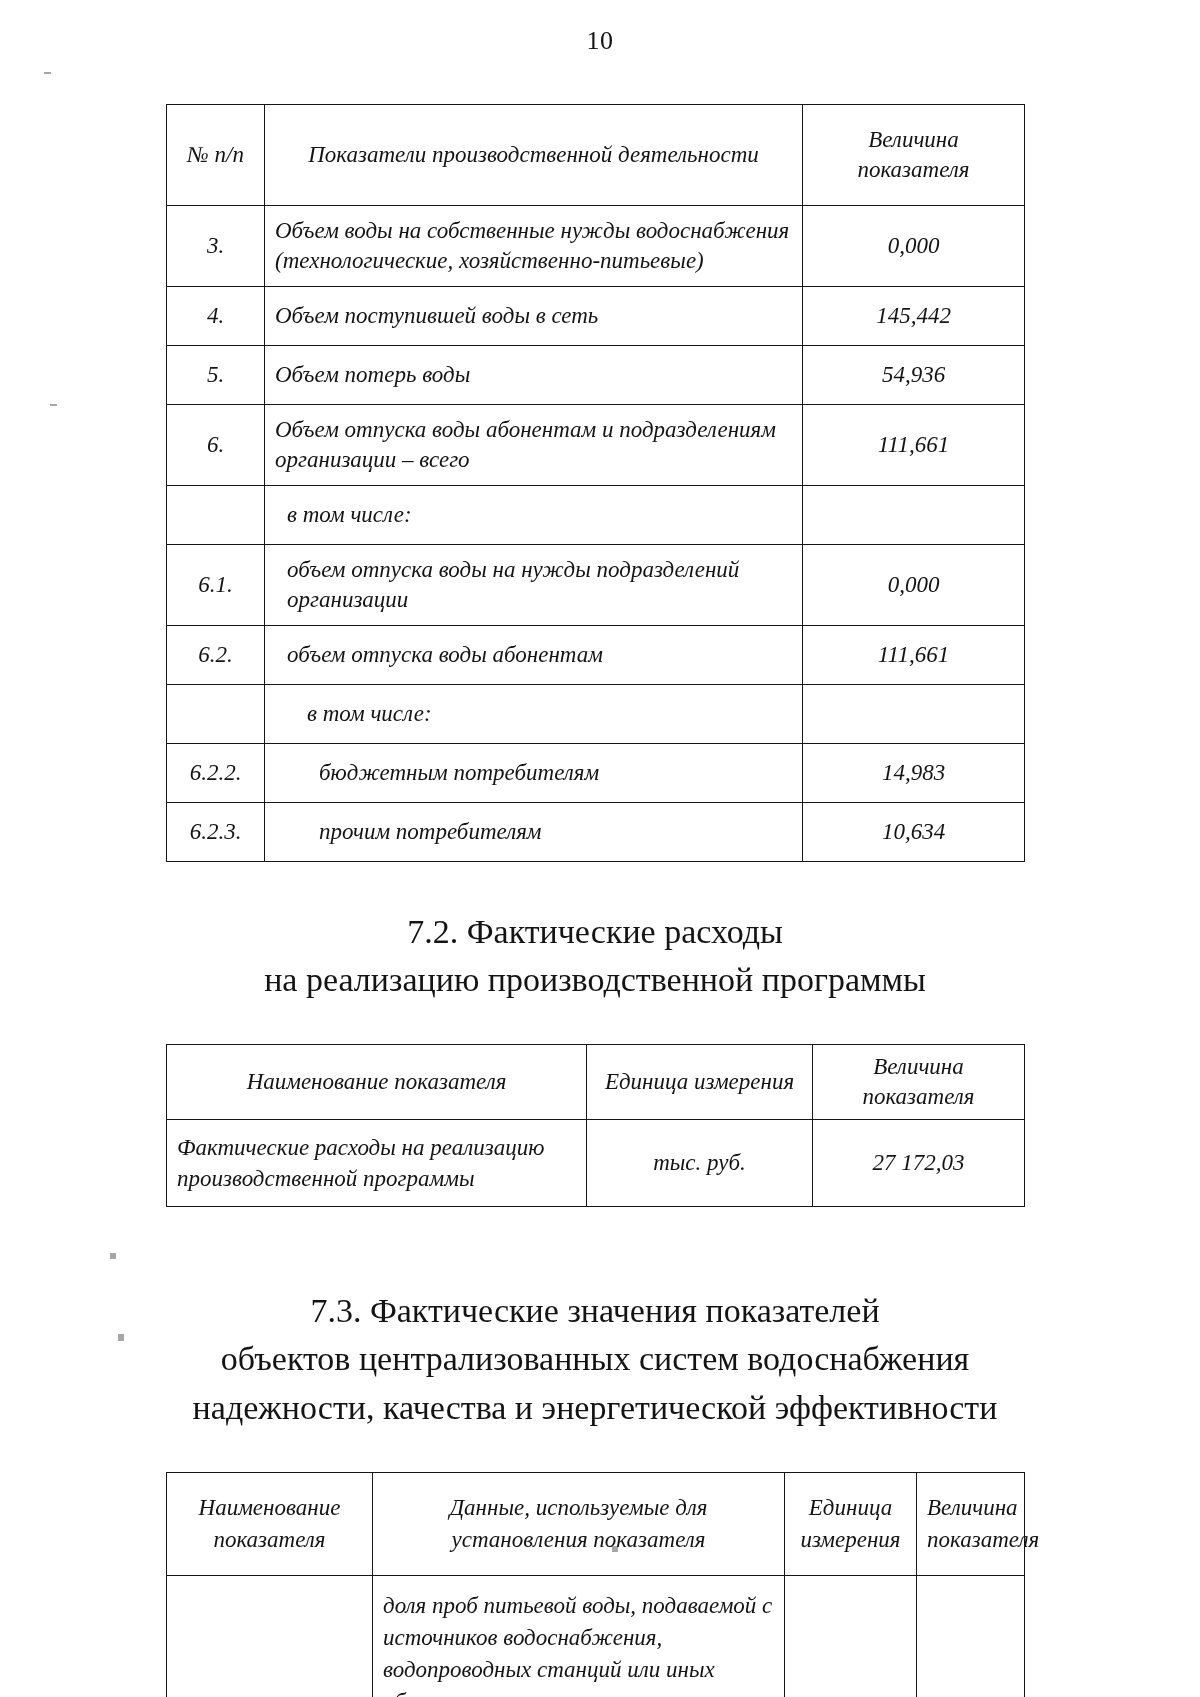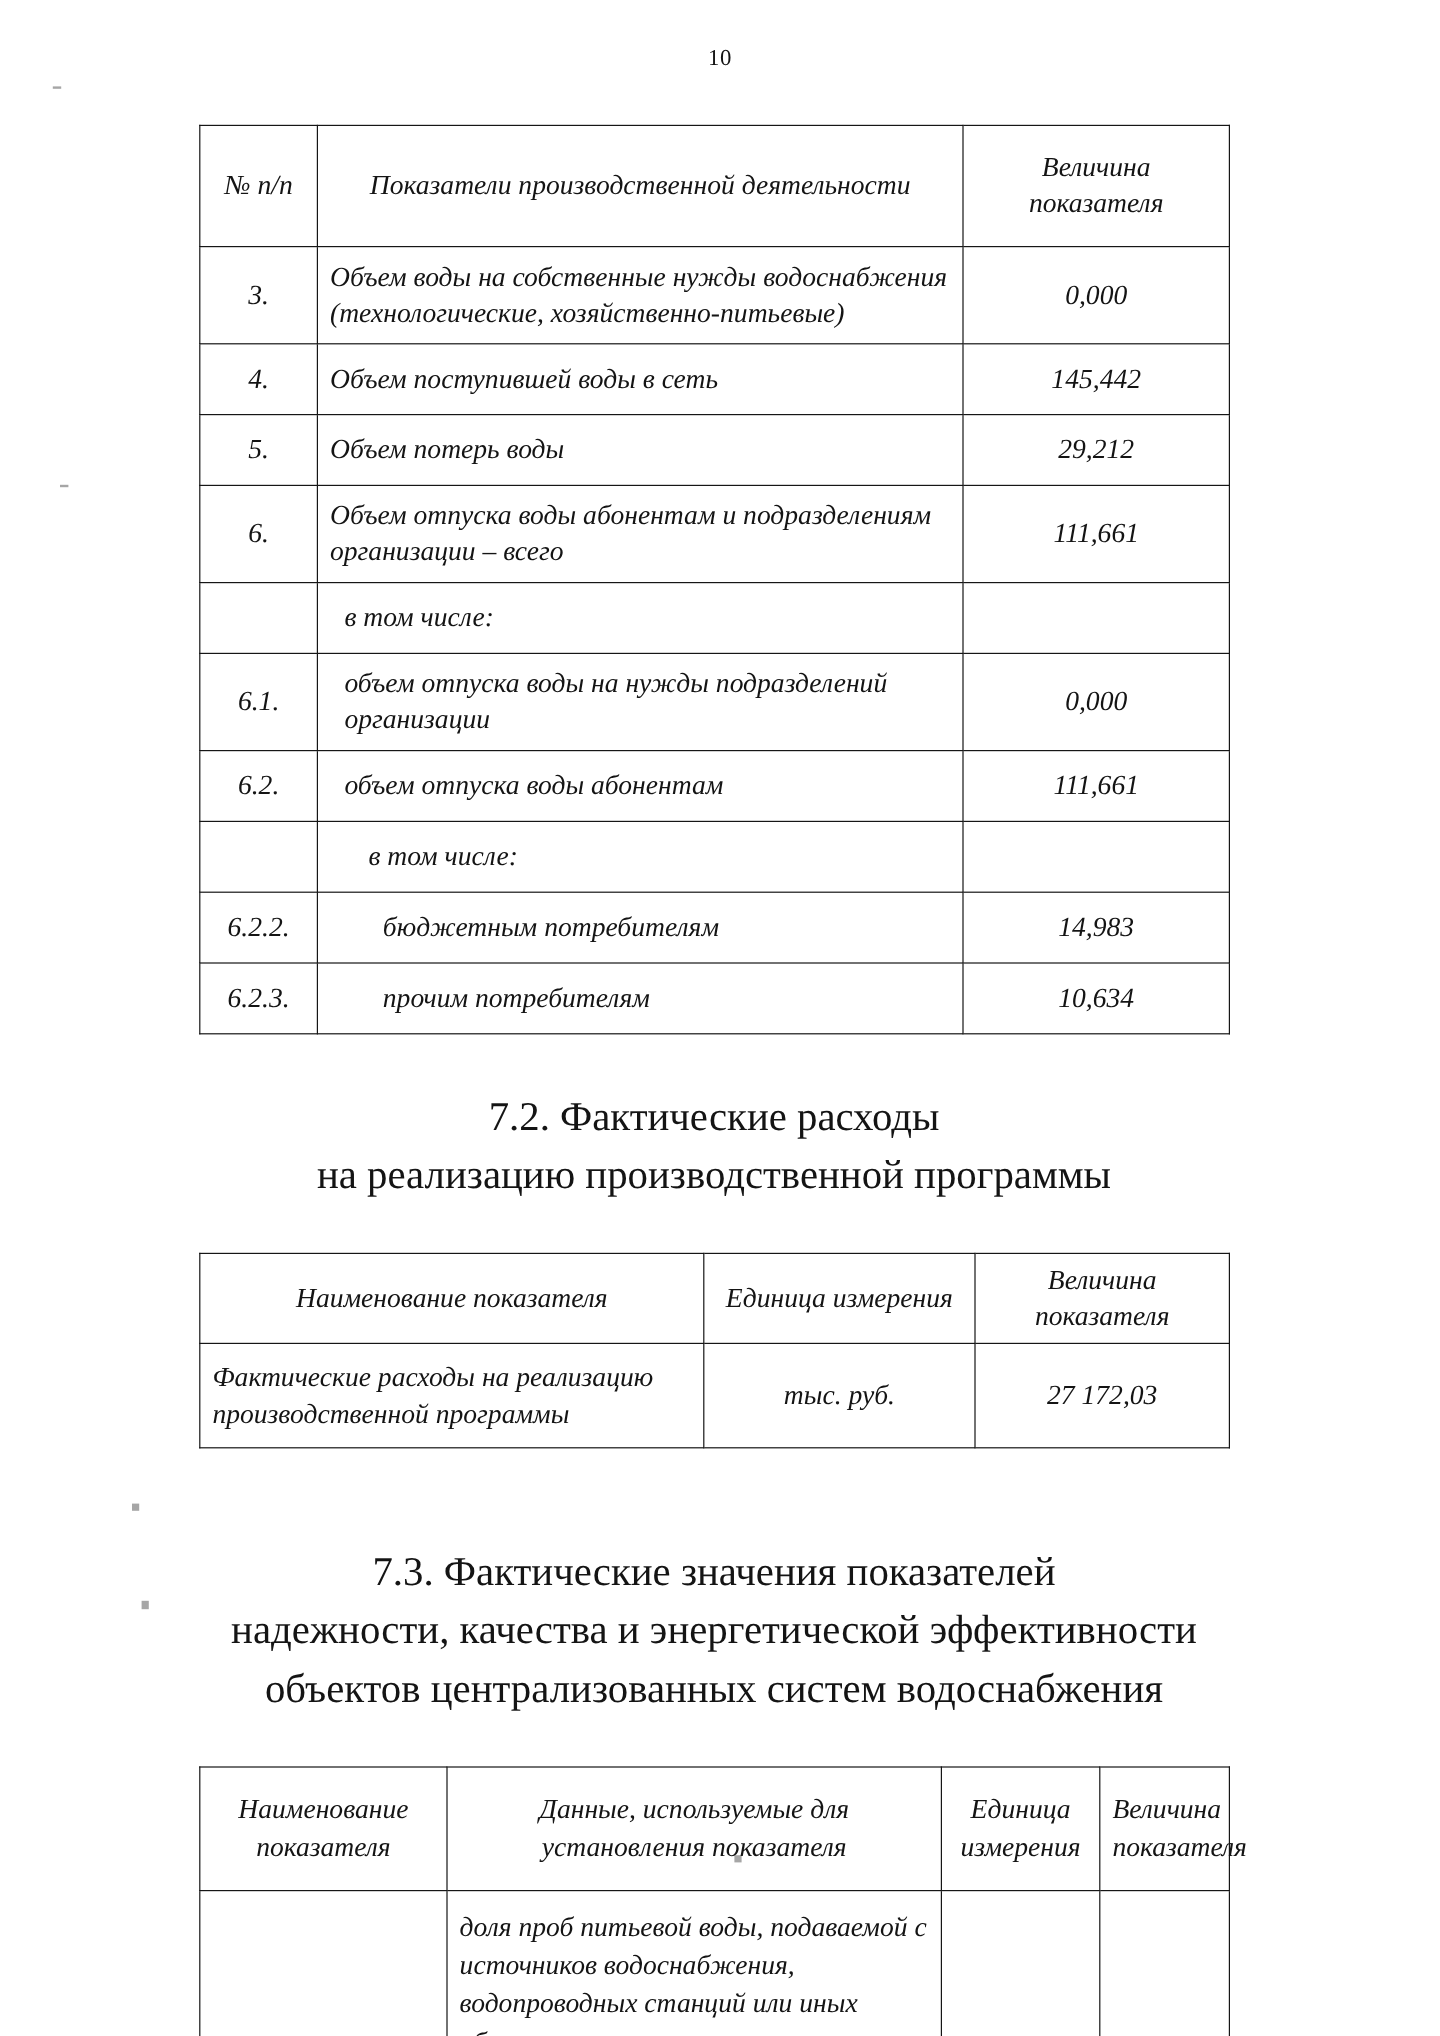--- a/index.html
+++ b/index.html
@@ -18,25 +18,25 @@
 
   .page {
     position: relative;
     width: 1200px;
     height: 1697px;
     box-sizing: border-box;
   }
 
   .page-number {
     position: absolute;
-    top: 38px;
+    top: 26px;
     left: 0;
     width: 1200px;
     text-align: center;
-    font-size: 19px;
+    font-size: 26px;
     letter-spacing: 0.5px;
   }
 
   .doc-body {
     position: absolute;
     left: 166px;
     top: 104px;
     width: 858px;
   }
 
@@ -144,21 +144,21 @@
 
         <tr class="short">
           <td class="num">4.</td>
           <td class="name">Объем поступившей воды в сеть</td>
           <td class="val">145,442</td>
         </tr>
 
         <tr class="short">
           <td class="num">5.</td>
           <td class="name">Объем потерь воды</td>
-          <td class="val">29,212</td>
+          <td class="val">54,936</td>
         </tr>
 
         <tr class="tall">
           <td class="num">6.</td>
           <td class="name">Объем отпуска воды абонентам и подразделениям организации – всего</td>
           <td class="val">111,661</td>
         </tr>
 
         <tr class="short">
           <td class="num"></td>
@@ -219,22 +219,22 @@
         <tr class="datarow">
           <td class="cell-a">Фактические расходы на реализацию производственной программы</td>
           <td class="cell-b">тыс. руб.</td>
           <td class="cell-c">27 172,03</td>
         </tr>
       </tbody>
     </table>
 
     <div class="section-head sec-73">
       <div>7.3. Фактические значения показателей</div>
+      <div>объектов централизованных систем водоснабжения</div>
       <div>надежности, качества и энергетической эффективности</div>
-      <div>объектов централизованных систем водоснабжения</div>
     </div>
 
     <table class="doc-table t3">
       <colgroup>
         <col class="col-a">
           <col class="col-b">
           <col class="col-c">
           <col class="col-d">
       </colgroup>
       <tbody>

